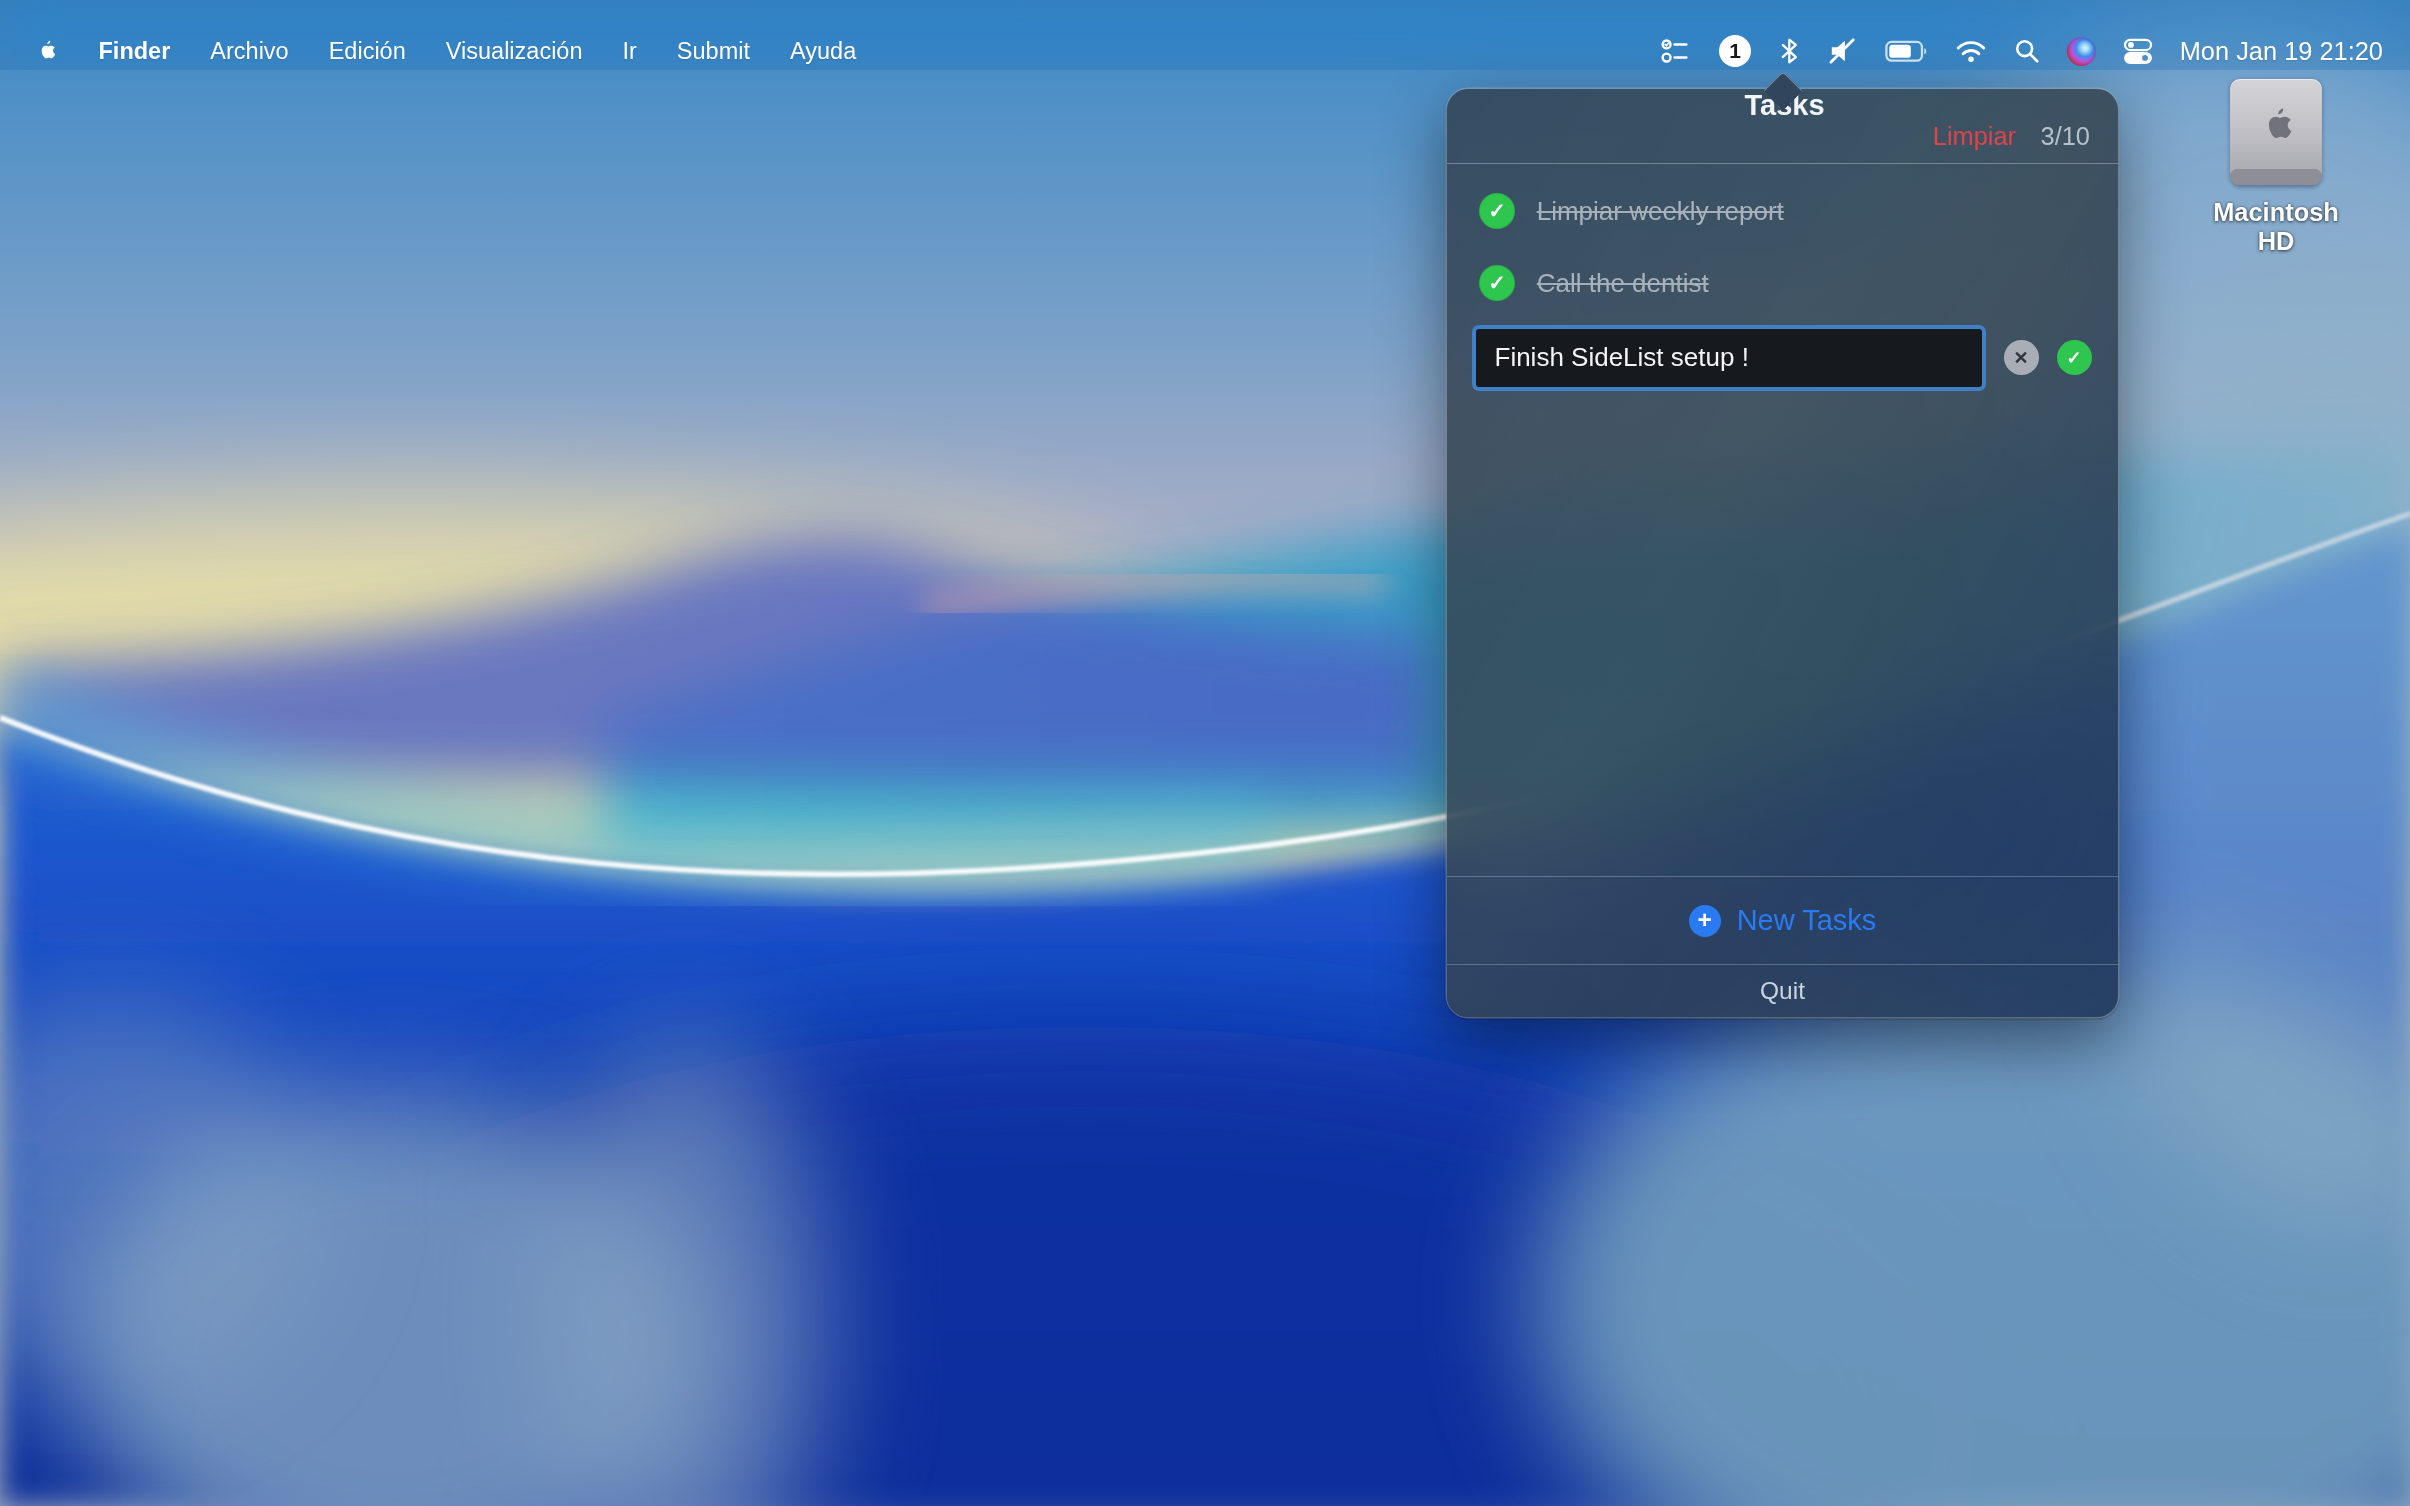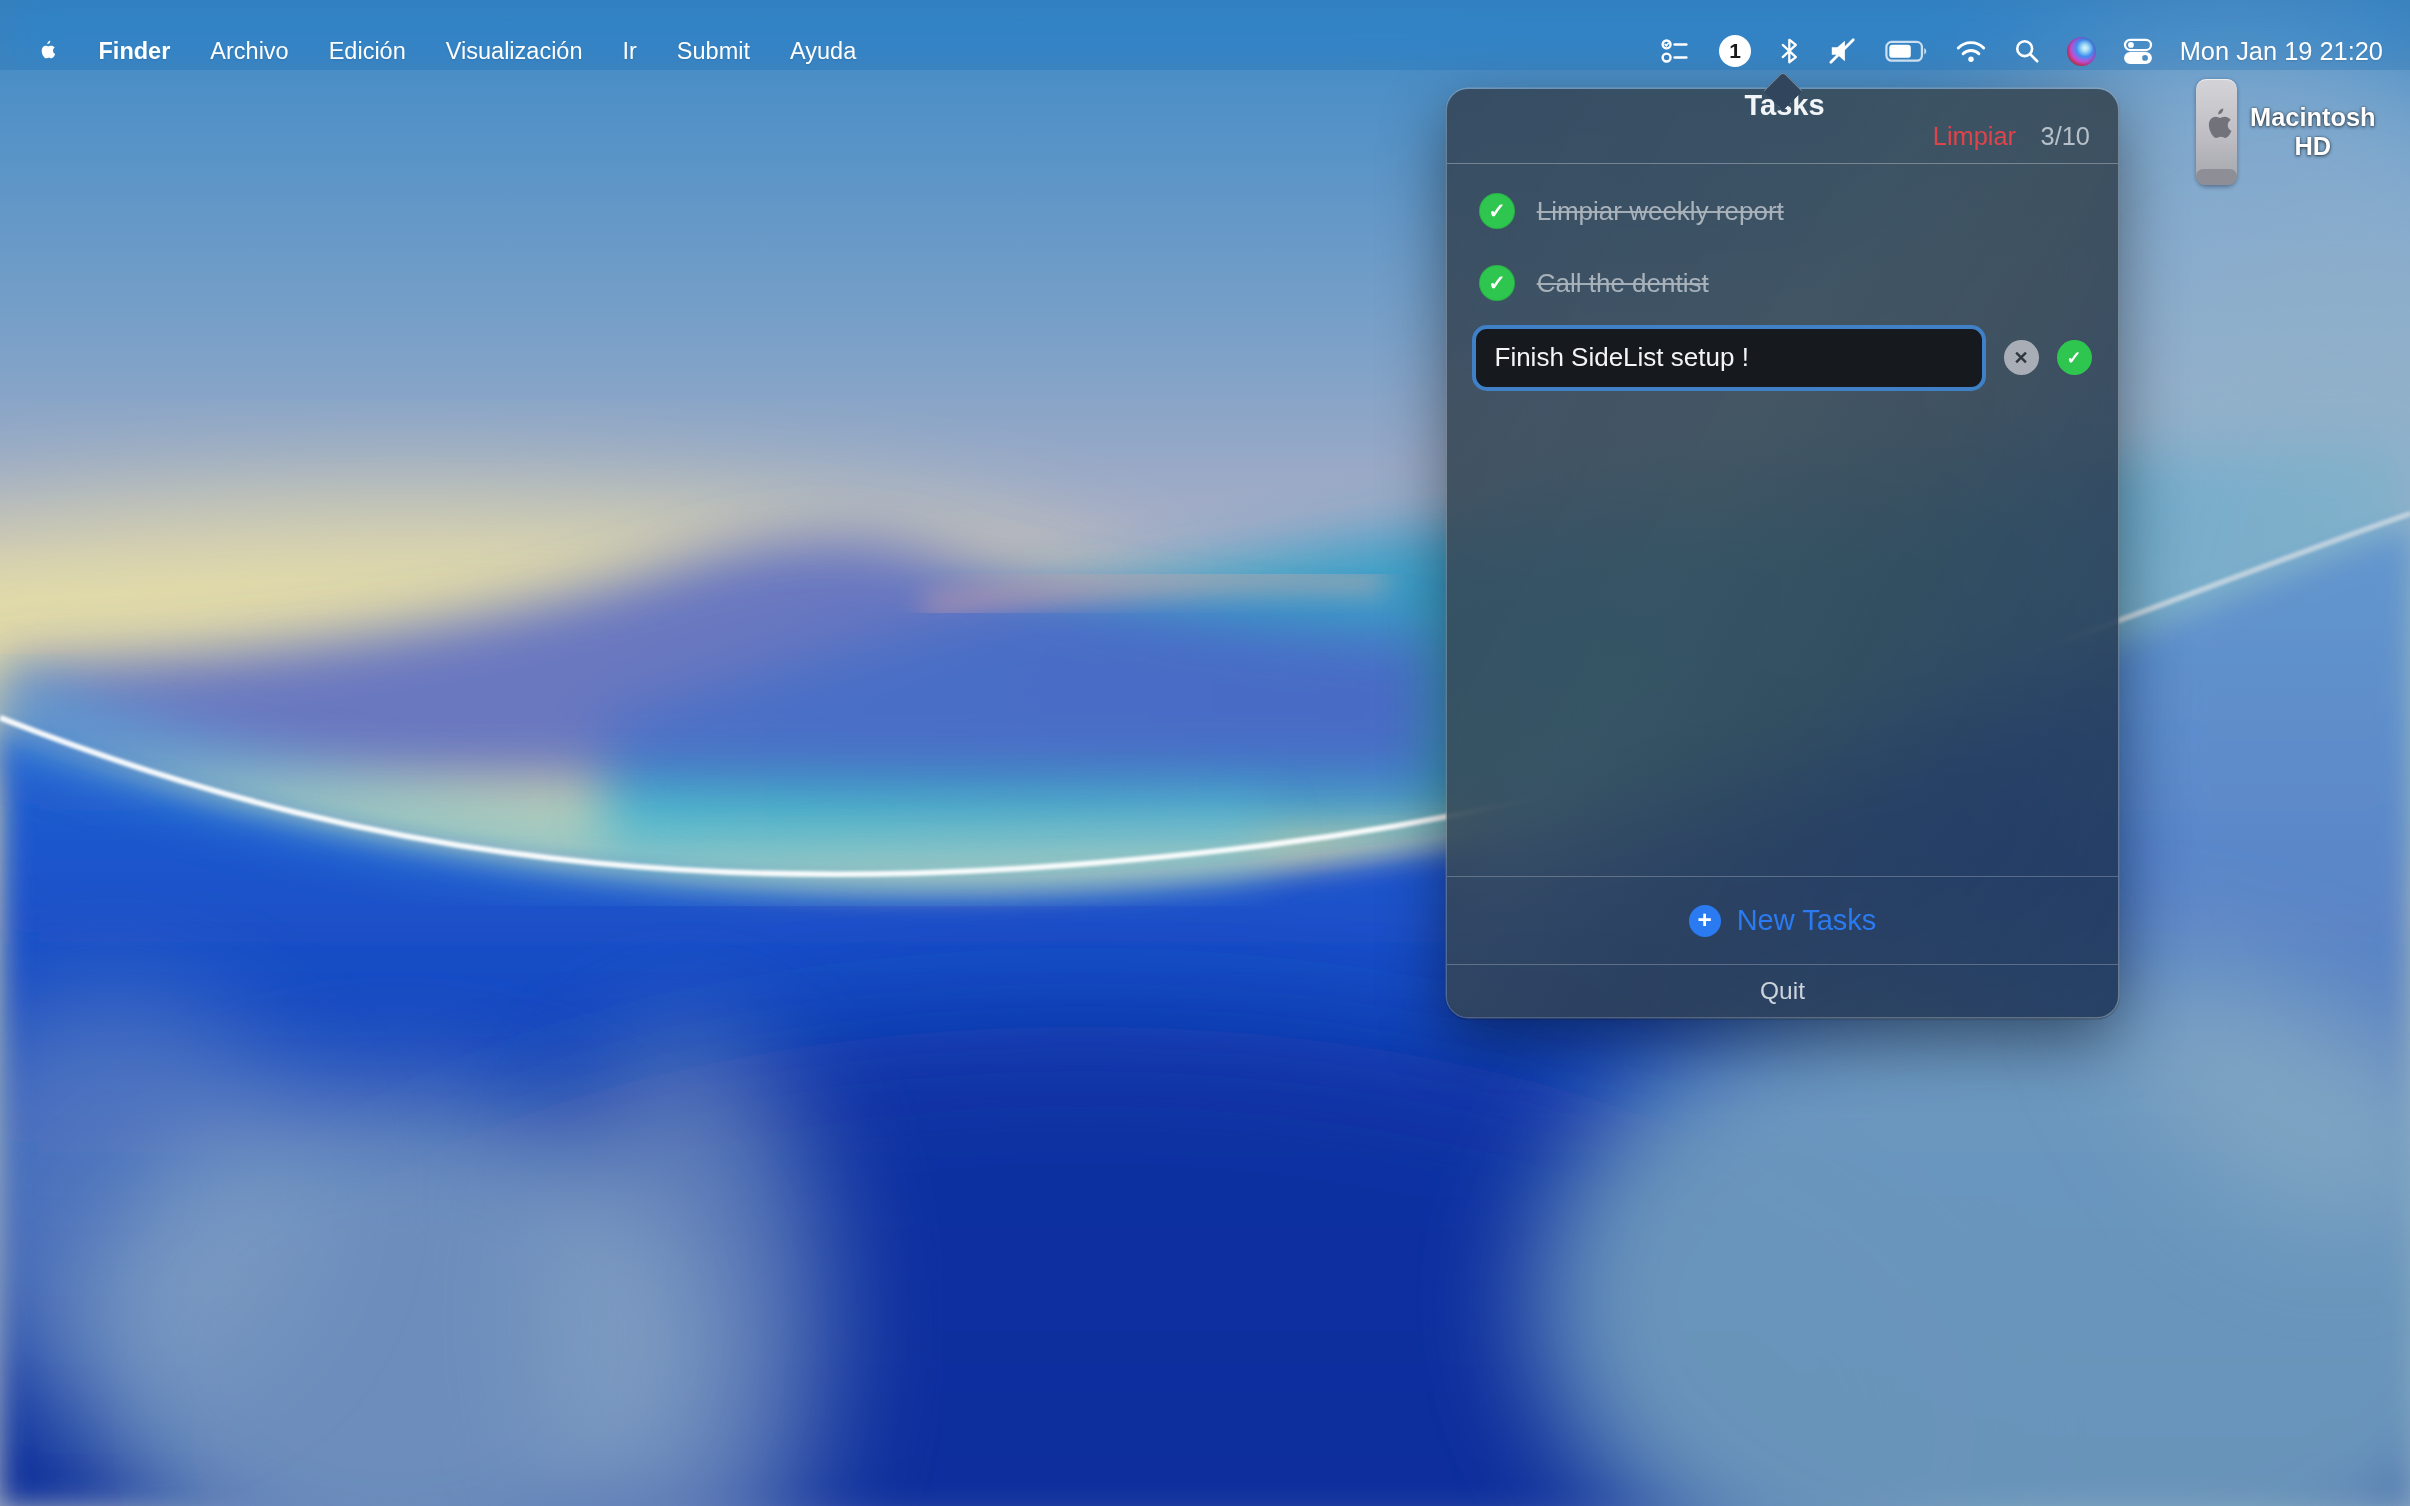--- a/index.html
+++ b/index.html
@@ -72,21 +72,21 @@
     box-shadow:inset 0 0 0 0.9px rgba(0,0,0,0.12);
   }
   .task-label {
     font-size:26px; color:#a9b2bb;
     text-decoration:line-through; text-decoration-thickness:1.9px; text-decoration-color:rgba(169,178,187,0.95);
   }
 
   .input-row { margin:5.6px 24.5px 0 24.5px; display:flex; align-items:center; gap:18px; }
   .task-input {
     width:514px; height:66px; flex:none;
-    background:#16191d; border:4.7px solid #3f80c6; border-radius:15px;
+    background:#16191d; border:4.7px solid #3f80c6; border-radius:7px;
     color:#f2f4f6; font-size:26px; font-family:"Liberation Sans", sans-serif;
     padding:0 19px; outline:none;
   }
   .round-btn {
     width:35px; height:35px; border-radius:50%; flex:none; border:none;
     display:flex; align-items:center; justify-content:center;
     font-size:18px; font-weight:bold; cursor:default; padding:0;
   }
   .cancel-btn { background:#a9aeb6; color:#30363d; }
   .confirm-btn { background:#2ec64f; color:#fff; }
@@ -108,21 +108,21 @@
     position:absolute; left:0; right:0; bottom:0; height:53px;
     border-top:0.9px solid rgba(255,255,255,0.24);
     display:flex; align-items:center; justify-content:center; padding:16px 30px;
     border-radius:0 0 21px 21px;
   }
   .quit-label { font-size:24.5px; color:#ccd3da; cursor:default; }
 
   
   .desktop-icon {
     position:absolute; top:79px; right:55px; width:160px; z-index:2;
-    display:flex; flex-direction:row; align-items:center; gap:13px; cursor:default;
+    display:flex; flex-direction:column; align-items:center; gap:13px; cursor:default;
   }
   .drive-icon {
     position:relative; width:92px; height:106px; border-radius:10.4px;
     background:linear-gradient(180deg,#d4d4d8 0%, #bdbdc3 55%, #b0b0b7 78%, #a6a6ae 100%);
     box-shadow:0 1.9px 4.7px rgba(0,0,30,0.35), inset 0 0.9px 0 rgba(255,255,255,0.55);
     display:flex; align-items:center; justify-content:center;
   }
   .drive-icon .foot {
     position:absolute; left:0; right:0; bottom:0; height:16px;
     background:#8e8e96; border-radius:8.5px 8.5px 10.4px 10.4px;

